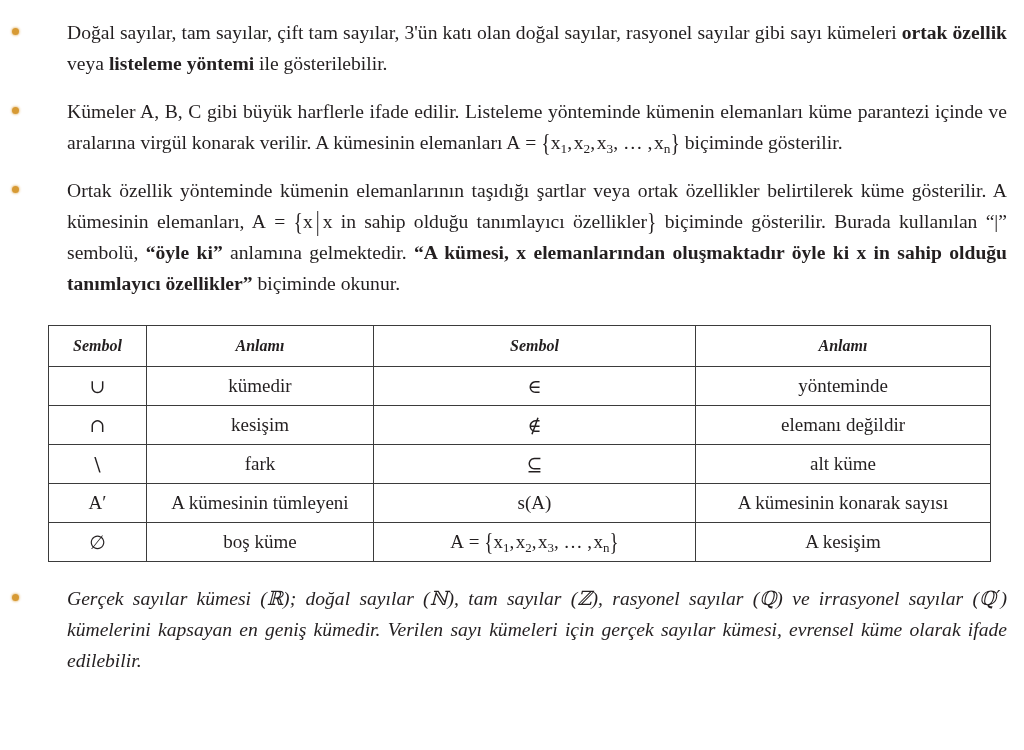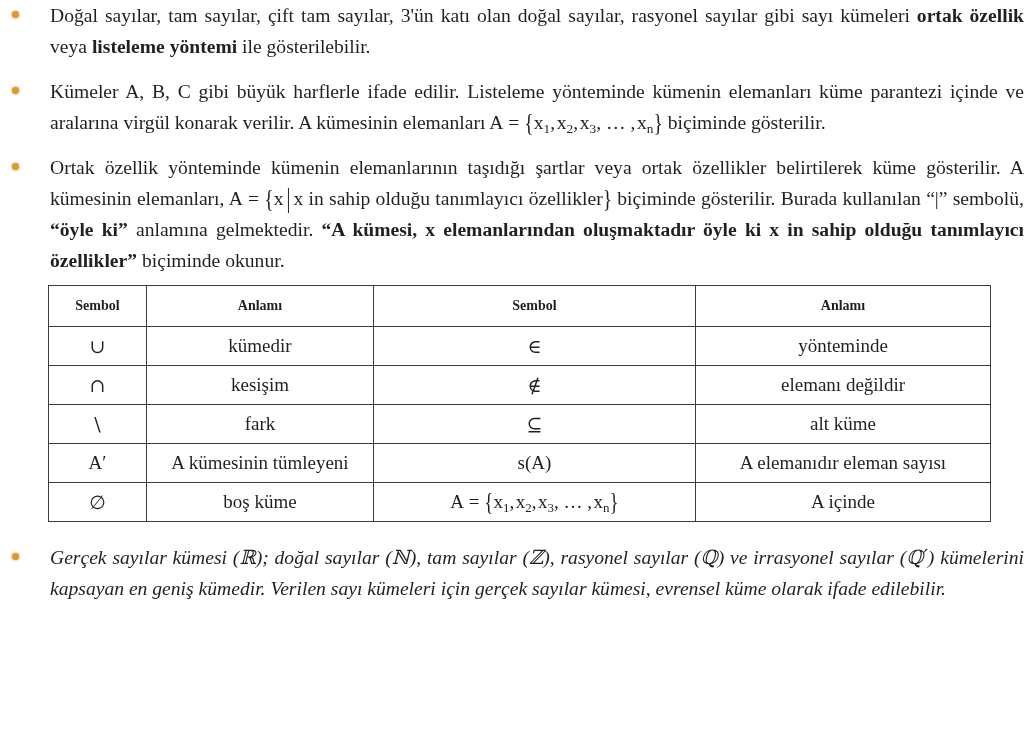--- a/index.html
+++ b/index.html
@@ -44,21 +44,21 @@
     left: 12px;
     top: 11px;
     width: 7px;
     height: 7px;
     border-radius: 50%;
     background: #d79a34;
     box-shadow: 0 0 2px 1px rgba(215,154,52,.45);
   }
 
   .para {
-    margin: 0;
+    margin: 17px;
     font-size: 19.6px;
     line-height: 31px;
     text-align: justify;
     text-justify: inter-word;
     hyphens: manual;
   }
   .para.nojust { text-align: left; }
 
   b, strong { font-weight: bold; }
 
@@ -102,21 +102,22 @@
     text-align: center;
     vertical-align: middle;
     font-size: 19px;
     line-height: 1.1;
     height: 38px;
     padding: 0 4px;
   }
   table.symbols th {
     font-weight: bold;
     height: 40px;
-    font-size: 14px;
+    font-size: 16px;
+    font-style: italic;
   }
   col.c1 { width: 98px; }
   col.c2 { width: 227px; }
   col.c3 { width: 322px; }
   col.c4 { width: 295px; }
 
   td.sym {
     font-size: 21px;
     font-family: "DejaVu Serif", "Liberation Serif", serif;
   }
@@ -181,27 +182,27 @@
         <tr>
           <td class="sym">\</td>
           <td>fark</td>
           <td class="sym">⊆</td>
           <td>alt küme</td>
         </tr>
         <tr>
           <td class="sym-sm">A′</td>
           <td>A kümesinin tümleyeni</td>
           <td class="sym-sm">s(A)</td>
-          <td>A elemanıdır eleman sayısı</td>
+          <td>A kümesinin konarak sayısı</td>
         </tr>
         <tr>
           <td class="sym">∅</td>
           <td>boş küme</td>
           <td class="sym-sm"><span class="math">A&nbsp;=&nbsp;<span class="brace">{</span>x<sub>1</sub>, x<sub>2</sub>, x<sub>3</sub>, … , x<sub>n</sub><span class="brace">}</span></span></td>
-          <td>A içinde</td>
+          <td>A kesişim</td>
         </tr>
       </tbody>
     </table>
   </div>
 
   <ul class="bullet-list" style="margin-top:16px;font-style:italic;">
     <li class="bullet-item">
       <span class="bullet-dot"></span>
       <p class="para">Gerçek sayılar kümesi <span class="math">(<span class="bb">ℝ</span>)</span>; doğal sayılar <span class="math">(<span class="bb">ℕ</span>)</span>, tam sayılar <span class="math">(<span class="bb">ℤ</span>)</span>, rasyonel sayılar <span class="math">(<span class="bb">ℚ</span>)</span> ve irrasyonel sayılar <span class="math">(<span class="bb">ℚ′</span>)</span> kümelerini kapsayan en geniş kümedir. Verilen sayı kümeleri için gerçek sayılar kümesi, evrensel küme olarak ifade edilebilir.</p>
     </li>

